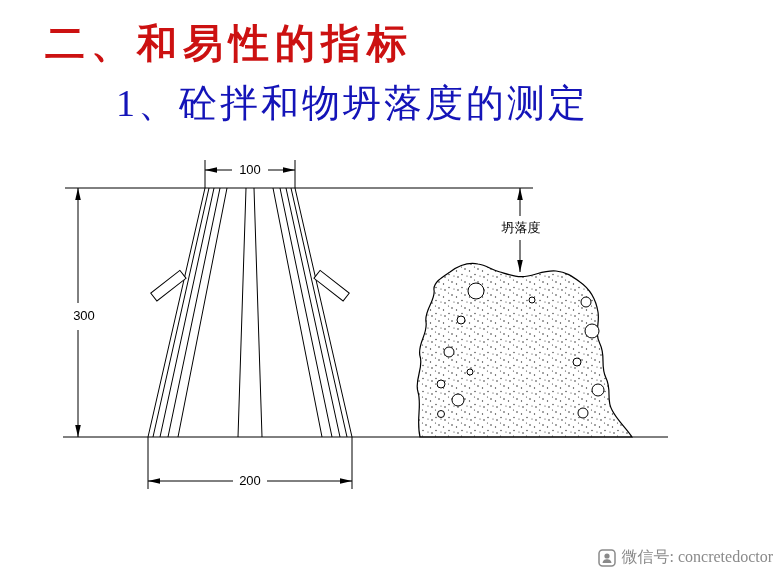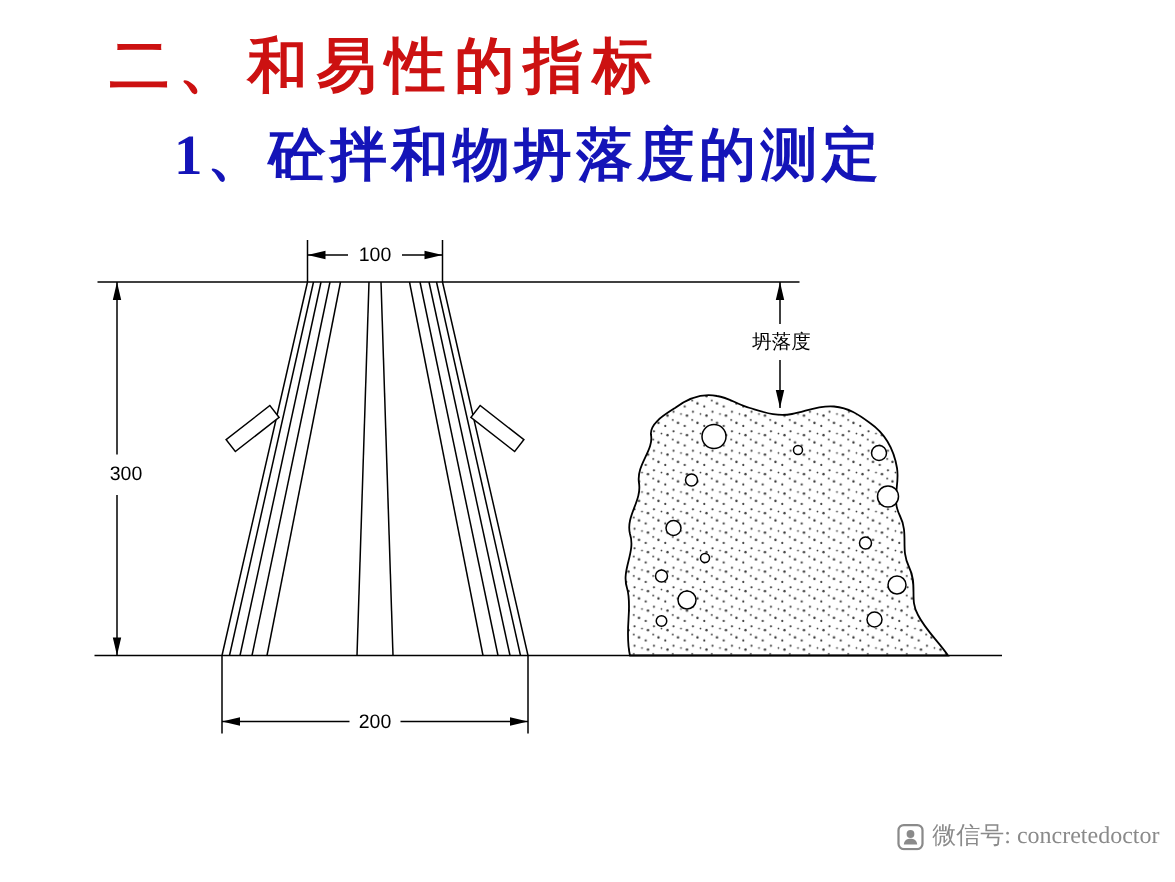--- a/index.html
+++ b/index.html
@@ -7,35 +7,35 @@
   .slide {
     position: relative;
     width: 783px;
     height: 588px;
     background: #ffffff;
     overflow: hidden;
     font-family: "Liberation Sans", sans-serif;
   }
   .slide-title {
     position: absolute;
-    left: 73px;
+    left: 45px;
     top: 16px;
     font-family: "Liberation Serif", "DejaVu Serif", serif;
     font-weight: bold;
     font-size: 40px;
     letter-spacing: 6px;
     color: #cc1111;
     white-space: nowrap;
   }
   .slide-subtitle {
     position: absolute;
     left: 116px;
     top: 78px;
     font-family: "Liberation Serif", "DejaVu Serif", serif;
-    font-weight: bold;
+    font-weight: normal;
     font-size: 38px;
     letter-spacing: 3px;
     color: #1414b8;
     white-space: nowrap;
   }
   .diagram-svg {
     position: absolute;
     left: 0;
     top: 0;
     width: 783px;

